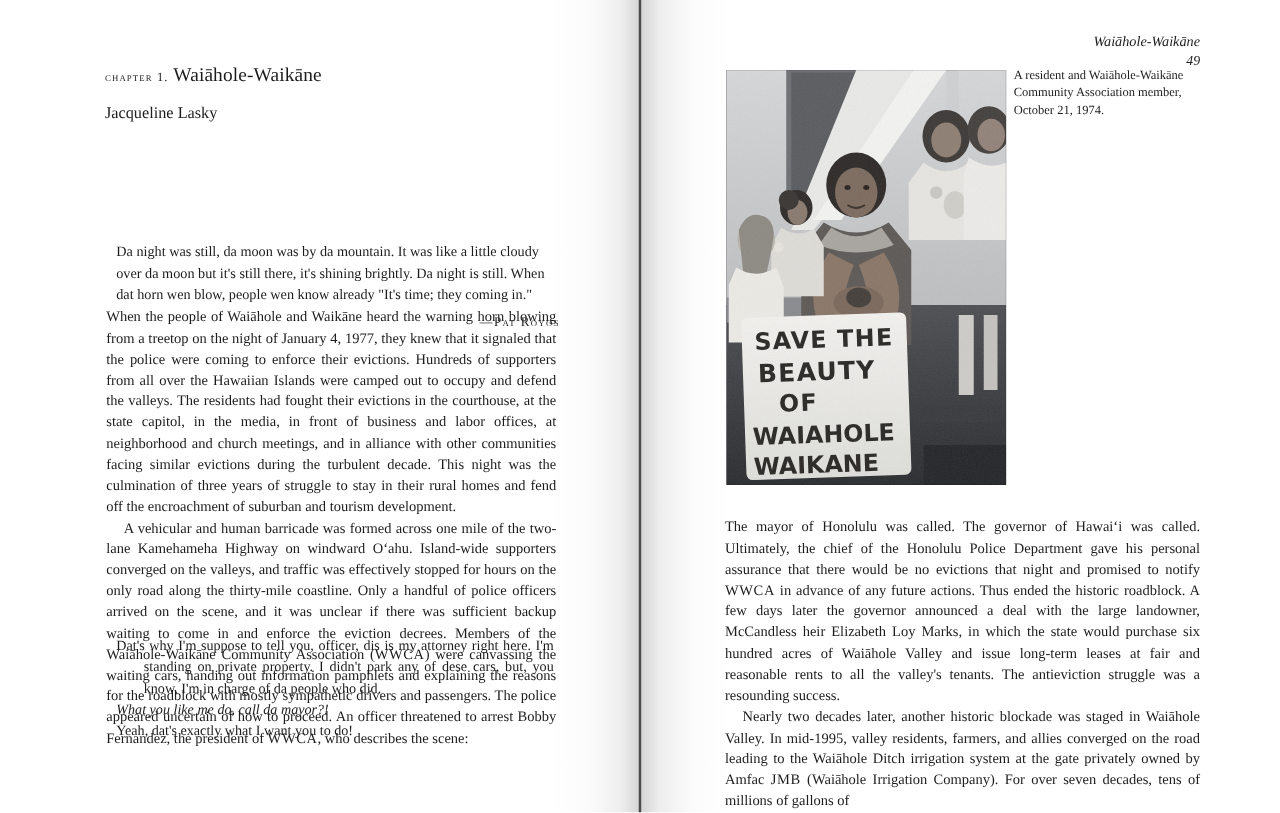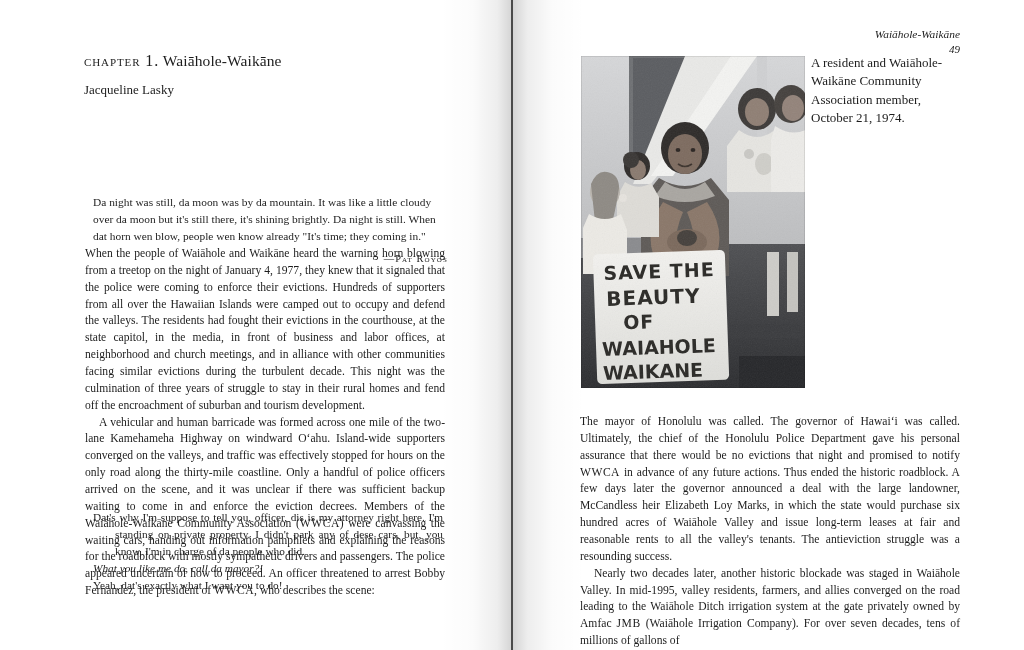--- a/index.html
+++ b/index.html
@@ -60,21 +60,21 @@
   
   .chapter-line {
     position: absolute;
     left: 84px;
     top: 52px;
     font-size: 14.5px;
     letter-spacing: 0.1px;
   }
   .chapter-label {
     font-variant: small-caps;
-    font-size: 16px;
+    font-size: 10px;
     letter-spacing: 0.9px;
     text-transform: lowercase;
     text-align: right;
   }
   .chapter-title {
     font-size: 15.5px;
   }
   .byline {
     position: absolute;
     left: 84px;
@@ -161,21 +161,21 @@
     background: #8f9094;
     overflow: hidden;
   }
   .photo svg { display: block; width: 100%; height: 100%; }
 
   .photo-caption {
     position: absolute;
     left: 299px;
     top: 54px;
     width: 150px;
-    font-size: 13px;
+    font-size: 10px;
     line-height: 1.42;
   }
 
   .right-body {
     position: absolute;
     left: 68px;
     top: 414px;
     width: 380px;
     font-size: 11.6px;
     line-height: 1.455;

